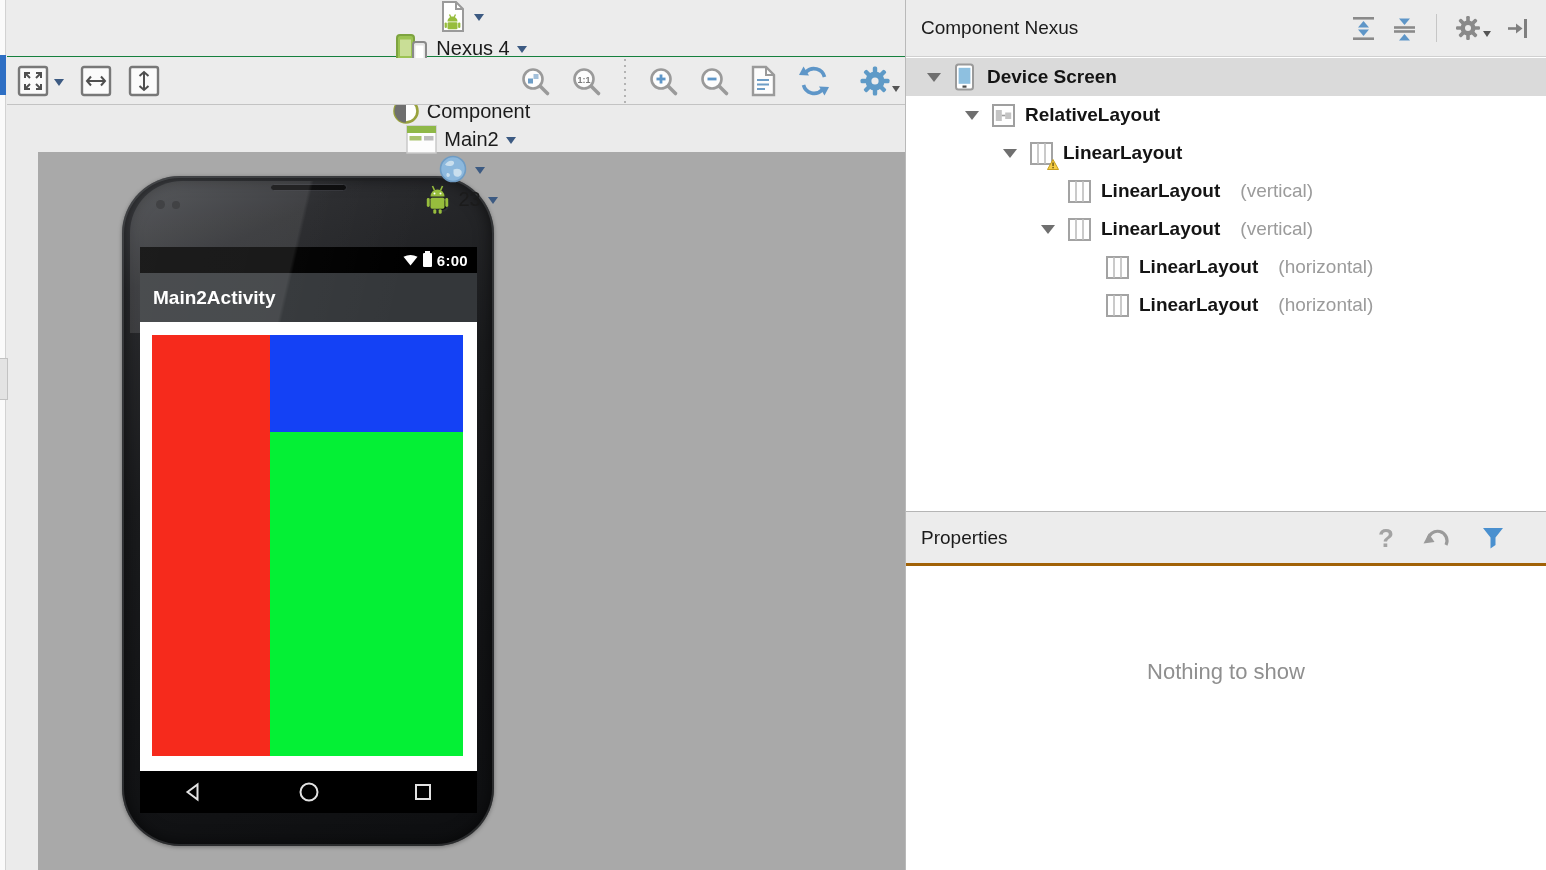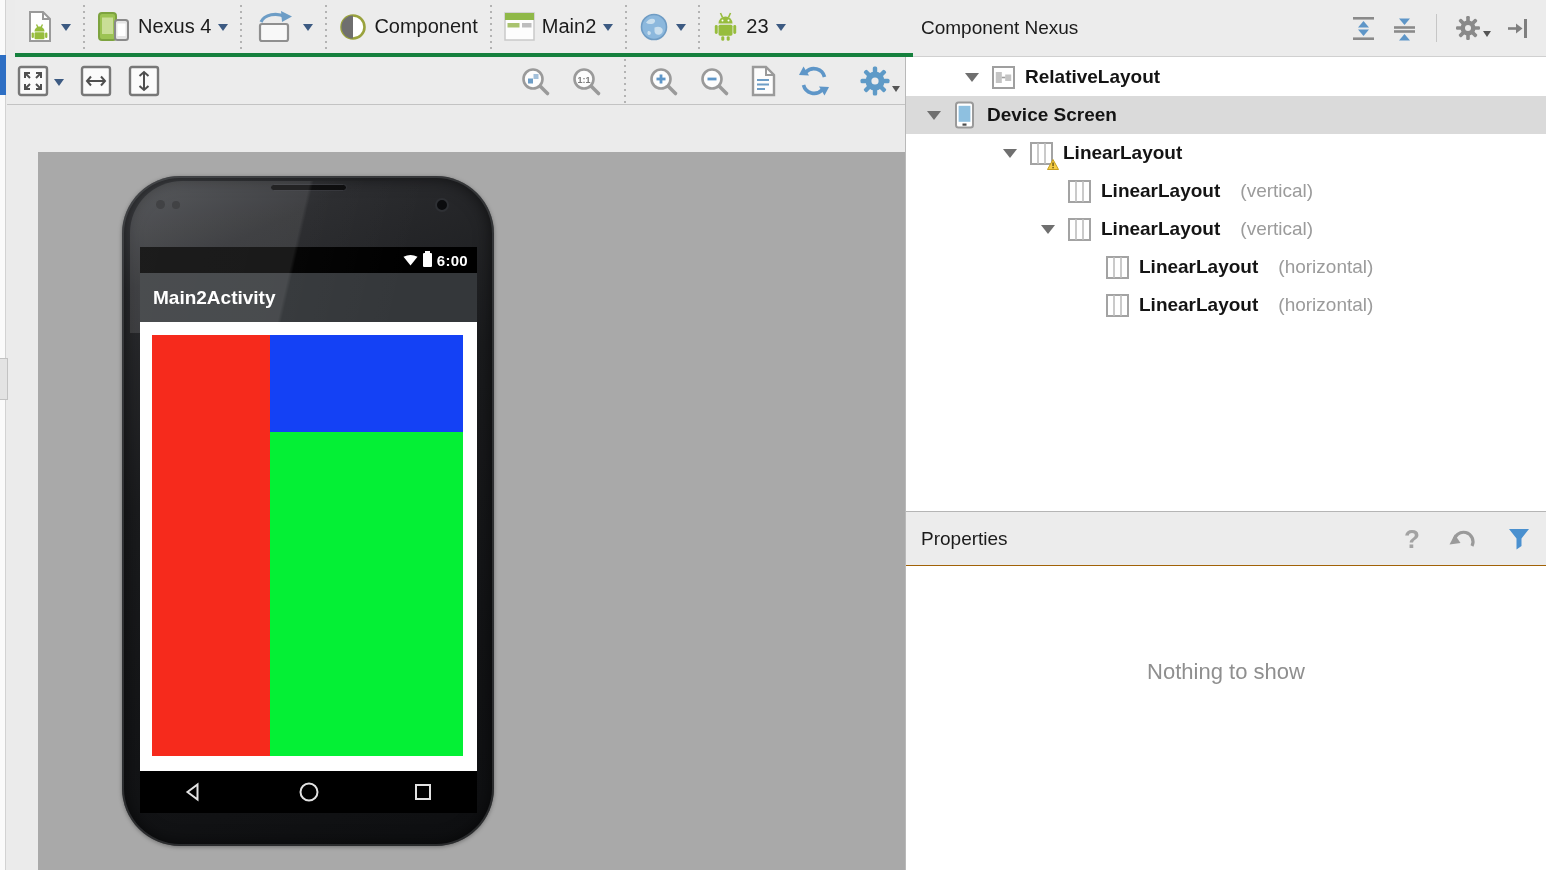--- a/index.html
+++ b/index.html
@@ -6,21 +6,21 @@
   html,body { width:1546px; height:870px; }
   body { font-family:"Liberation Sans", sans-serif; background:#fff; overflow:hidden; }
   #app { position:relative; width:1546px; height:870px; background:#ebebeb; }
 
   
   .left-strip { position:absolute; left:0; top:0; width:6px; height:870px; background:#fafafa; border-right:1px solid #d2d2d2; z-index:6; }
   .blue-stripe { position:absolute; left:0; top:55px; width:6px; height:40px; background:#2e6fc4; z-index:7; }
   .palette-tab { position:absolute; left:0; top:358px; width:8px; height:42px; background:#e3e3e3; border:1px solid #c2c2c2; border-left:none; z-index:7; }
 
   
-  .toolbar-row1 { position:absolute; left:15px; top:0; width:898px; height:57px; background:#ececec; border-bottom:4px solid #15803d; display:flex; align-items:center; padding-left:10px; z-index:5; }
+  .toolbar-row1 { position:absolute; left:7px; top:0; width:898px; height:57px; background:#ececec; border-bottom:1px solid #15803d; display:flex; align-items:center; padding-left:10px; z-index:5;flex-direction:column; }
   .toolbar-row2 { position:absolute; left:7px; top:58px; width:898px; height:47px; background:#ececec; border-bottom:1px solid #c3c3c3; display:flex; align-items:center; padding:0 14px 0 10px; z-index:5; }
   .tb-item { display:flex; align-items:center; gap:7px; cursor:default; }
   .tb-label { font-size:20px; color:#1b1b1b; }
   .dd-arrow { width:0; height:0; border:5px solid transparent; border-top:7px solid #3c5a82; margin-top:7px; }
   .dd-arrow.small { border-width:4px; border-top-width:6px; border-top-color:#555; margin-top:6px; }
   .tb-sep { width:2px; height:44px; margin:0 12px;
     background-image:repeating-linear-gradient(to bottom,#b3b3b3 0 2px, transparent 2px 6px); }
   .spacer-flex { flex:1; }
   .r2-group { display:flex; align-items:center; gap:20px; }
 
@@ -64,21 +64,21 @@
   .tree-row { height:38px; display:flex; align-items:center; font-size:19px; cursor:default; }
   .tree-row.selected { background:#dadada; }
   .expander { width:38px; min-width:38px; display:flex; justify-content:center; align-items:center; }
   .tri-down { width:0; height:0; border:7px solid transparent; border-top:9px solid #6f6f6f; margin-top:8px; }
   .tree-icon { width:26px; min-width:26px; height:28px; margin-right:8px; position:relative; display:flex; align-items:center; }
   .warn-badge { position:absolute; right:-4px; bottom:-3px; }
   .tree-label { font-weight:bold; color:#141414; white-space:nowrap; }
   .tree-suffix { color:#9b9b9b; margin-left:20px; white-space:nowrap; }
 
   .props-header { position:absolute; left:0; top:511px; width:100%; height:55px; background:#ececec;
-     border-top:1px solid #b5b5b5; border-bottom:1px solid #a16207; display:flex; align-items:center; padding:0 14px 0 15px; }
+     border-top:1px solid #b5b5b5; border-bottom:3px solid #a16207; display:flex; align-items:center; padding:0 40px 0 15px; }
   .props-icons { display:flex; align-items:center; gap:28px; }
   .help-q { font-size:26px; font-weight:bold; color:#a3a3a3; line-height:1; }
   .props-body { position:absolute; left:0; top:567px; width:100%; height:303px; background:#fff; display:flex; justify-content:center; align-items:flex-start; }
   .empty-msg { margin-top:92px; font-size:22px; color:#8f8f8f; }
 
   svg { display:block; }
 </style>
 </head>
 <body>
 
@@ -395,48 +395,48 @@
             <rect x="19" y="3" width="3" height="19" fill="#7f7f7f"></rect>
             <line x1="3" y1="12.5" x2="13" y2="12.5" stroke="#7f7f7f" stroke-width="2.6"></line>
             <polygon points="17.5,12.5 11,7.5 11,17.5" fill="#7f7f7f"></polygon>
           </svg>
         </span>
       </span>
     </div>
 
     <div class="tree">
 
+      <div class="tree-row selected" style="padding-left:9px;">
+        <span class="expander">
+            <span class="tri-down"></span>
+          </span>
+        <span class="tree-icon">
+          <svg width="23" height="28" viewBox="0 0 23 28">
+            <rect x="3" y="1.5" width="17" height="25" rx="2.5" fill="#fff" stroke="#9a9a9a" stroke-width="2"></rect>
+            <rect x="5.6" y="4.8" width="11.8" height="16" fill="#8ec0e0"></rect>
+            <rect x="9.5" y="22.5" width="4" height="2.2" fill="#4b4b4b"></rect>
+          </svg>
+        </span>
+        <span class="tree-label">Device Screen</span>
+        <span class="tree-suffix"></span>
+      </div>
+
       <div class="tree-row" style="padding-left:47px;">
         <span class="expander">
             <span class="tri-down"></span>
           </span>
         <span class="tree-icon">
           <svg width="25" height="25" viewBox="0 0 25 25">
             <rect x="2" y="2" width="21" height="21" fill="#fff" stroke="#9f9f9f" stroke-width="2"></rect>
             <rect x="4.8" y="7" width="6" height="11" fill="#c4c4c4"></rect>
             <rect x="14.2" y="9.5" width="6" height="6.5" fill="#c4c4c4"></rect>
             <line x1="10.8" y1="12.5" x2="14.2" y2="12.5" stroke="#9f9f9f" stroke-width="1.6"></line>
           </svg>
         </span>
         <span class="tree-label">RelativeLayout</span>
-        <span class="tree-suffix"></span>
-      </div>
-
-      <div class="tree-row selected" style="padding-left:9px;">
-        <span class="expander">
-            <span class="tri-down"></span>
-          </span>
-        <span class="tree-icon">
-          <svg width="23" height="28" viewBox="0 0 23 28">
-            <rect x="3" y="1.5" width="17" height="25" rx="2.5" fill="#fff" stroke="#9a9a9a" stroke-width="2"></rect>
-            <rect x="5.6" y="4.8" width="11.8" height="16" fill="#8ec0e0"></rect>
-            <rect x="9.5" y="22.5" width="4" height="2.2" fill="#4b4b4b"></rect>
-          </svg>
-        </span>
-        <span class="tree-label">Device Screen</span>
         <span class="tree-suffix"></span>
       </div>
 
       <div class="tree-row" style="padding-left:85px;">
         <span class="expander">
             <span class="tri-down"></span>
           </span>
         <span class="tree-icon">
           <svg width="25" height="25" viewBox="0 0 25 25">
             <rect x="2" y="2" width="21" height="21" fill="#fff" stroke="#a3a3a3" stroke-width="2"></rect>

